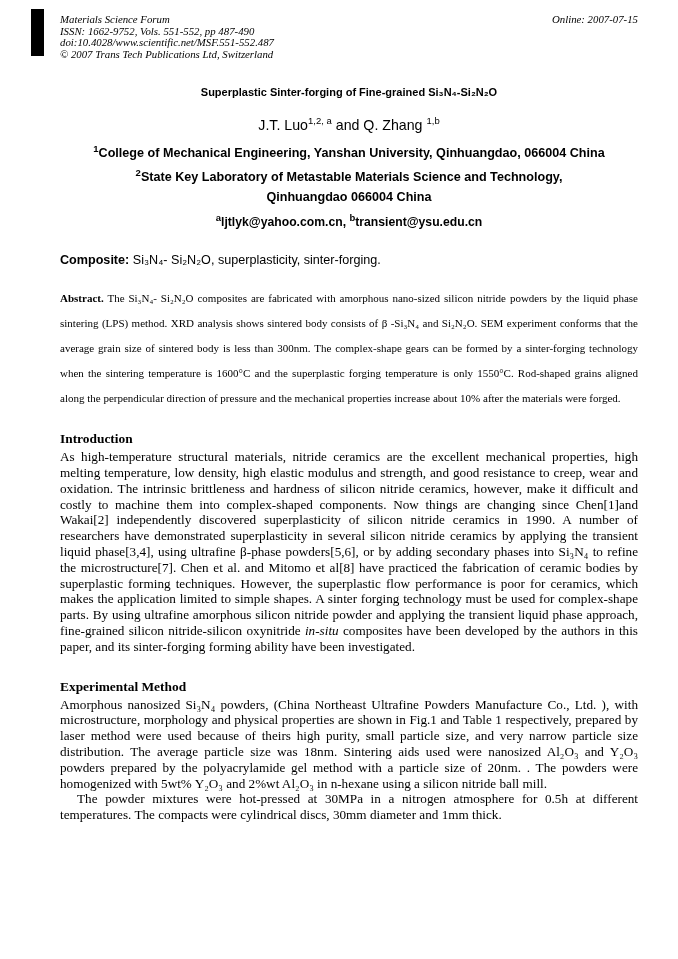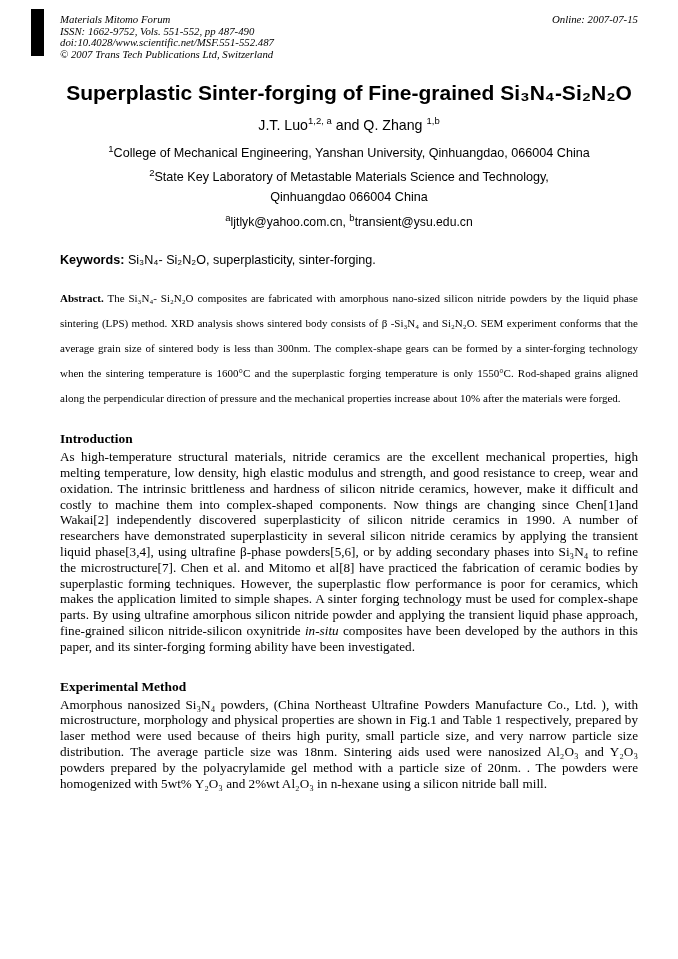--- a/index.html
+++ b/index.html
@@ -20,32 +20,32 @@
   
   .jheader{
     display:flex;justify-content:space-between;align-items:flex-start;
     font-style:italic;font-size:10.8px;line-height:11.5px;
   }
   .jheader .hline{white-space:nowrap;}
   
   .title-block{
     margin-top:16px;text-align:center;
     font-family:"Liberation Sans","DejaVu Sans",sans-serif;
-    font-weight:bold;font-size:21px;line-height:33px;
+    font-weight:bold;font-size:11px;line-height:33px;
   }
   .authors{
     margin-top:2px;text-align:center;
     font-family:"Liberation Sans","DejaVu Sans",sans-serif;
     font-size:14.2px;line-height:19px;
   }
   .authors sup,.affils sup,.emails sup{font-size:9.5px;}
   .affils{
     margin-top:4px;text-align:center;
     font-family:"Liberation Sans","DejaVu Sans",sans-serif;
-    font-size:12.6px;line-height:19.5px;
+    font-size:12.6px;line-height:19.5px;font-weight:bold;
   }
   .emails{font-size:12.2px;}
   
   .keywords{
     margin-top:20px;
     font-family:"Liberation Sans","DejaVu Sans",sans-serif;
     font-size:12.6px;line-height:16px;
   }
   .keywords .kw-label{font-weight:bold;}
   
@@ -66,48 +66,49 @@
 <body>
 
 <div class="page">
 
   <div class="scanner-mark"></div>
 
   <div class="content">
 
     <div class="jheader">
       <div>
-        <div class="hline">Materials Mitomo Forum</div>
+        <div class="hline">Materials Science Forum</div>
         <div class="hline">ISSN: 1662-9752, Vols. 551-552, pp 487-490</div>
         <div class="hline">doi:10.4028/www.scientific.net/MSF.551-552.487</div>
         <div class="hline">© 2007 Trans Tech Publications Ltd, Switzerland</div>
       </div>
       <div class="hline">Online: 2007-07-15</div>
     </div>
 
     <div class="title-block">
       <div>Superplastic Sinter-forging of Fine-grained Si₃N₄-Si₂N₂O</div>
     </div>
 
     <div class="authors"><span>J.T. Luo</span><sup>1,2, a</sup><span> and Q. Zhang </span><sup>1,b</sup></div>
 
     <div class="affils">
       <div><sup>1</sup><span>College of Mechanical Engineering, Yanshan University, Qinhuangdao, 066004 China</span></div>
       <div><sup>2</sup><span>State Key Laboratory of Metastable Materials Science and Technology,</span></div>
       <div><span>Qinhuangdao 066004 China</span></div>
       <div class="emails"><sup>a</sup><span>ljtlyk@yahoo.com.cn, </span><sup>b</sup><span>transient@ysu.edu.cn</span></div>
     </div>
 
-    <div class="keywords"><span class="kw-label">Keywords:</span><span> Si₃N₄- Si₂N₂O, superplasticity, sinter-forging.</span></div>
+    <div class="keywords"><span class="kw-label">Composite:</span><span> Si₃N₄- Si₂N₂O, superplasticity, sinter-forging.</span></div>
 
     <div class="body-para abstract"><span class="ab-label">Abstract.</span><span> The Si₃N₄- Si₂N₂O composites are fabricated with amorphous nano-sized silicon nitride powders by the liquid phase sintering (LPS) method. XRD analysis shows sintered body consists of β -Si₃N₄ and Si₂N₂O. SEM experiment conforms that the average grain size of sintered body is less than 300nm. The complex-shape gears can be formed by a sinter-forging technology when the sintering temperature is 1600°C and the superplastic forging temperature is only 1550°C. Rod-shaped grains aligned along the perpendicular direction of pressure and the mechanical properties increase about 10% after the materials were forged.</span></div>
 
     <div class="sec-heading">Introduction</div>
 
     <div class="sec-para"><span>As high-temperature structural materials, nitride ceramics are the excellent mechanical properties, high melting temperature, low density, high elastic modulus and strength, and good resistance to creep, wear and oxidation. The intrinsic brittleness and hardness of silicon nitride ceramics, however, make it difficult and costly to machine them into complex-shaped components. Now things are changing since Chen[1]and Wakai[2] independently discovered superplasticity of silicon nitride ceramics in 1990. A number of researchers have demonstrated superplasticity in several silicon nitride ceramics by applying the transient liquid phase[3,4], using ultrafine β-phase powders[5,6], or by adding secondary phases into Si₃N₄ to refine the microstructure[7]. Chen et al. and Mitomo et al[8] have practiced the fabrication of ceramic bodies by superplastic forming techniques. However, the superplastic flow performance is poor for ceramics, which makes the application limited to simple shapes. A sinter forging technology must be used for complex-shape parts. By using ultrafine amorphous silicon nitride powder and applying the transient liquid phase approach, fine-grained silicon nitride-silicon oxynitride </span><span class="ital">in-situ</span><span> composites have been developed by the authors in this paper, and its sinter-forging forming ability have been investigated.</span></div>
 
     <div class="sec-heading exp">Experimental Method</div>
 
     <div class="sec-para">Amorphous nanosized Si₃N₄ powders, (China Northeast Ultrafine Powders Manufacture Co., Ltd. ), with microstructure, morphology and physical properties are shown in Fig.1 and Table 1 respectively, prepared by laser method were used because of theirs high purity, small particle size, and very narrow particle size distribution. The average particle size was 18nm. Sintering aids used were nanosized Al₂O₃ and Y₂O₃ powders prepared by the polyacrylamide gel method with a particle size of 20nm. . The powders were homogenized with 5wt% Y₂O₃ and 2%wt Al₂O₃ in n-hexane using a silicon nitride ball mill.</div>
 
+    <div class="sec-para indented">The powder mixtures were hot-pressed at 30MPa in a nitrogen atmosphere for 0.5h at different temperatures. The compacts were cylindrical discs, 30mm diameter and 1mm thick.</div>
 
   </div>
 </div>
 
 </body></html>

